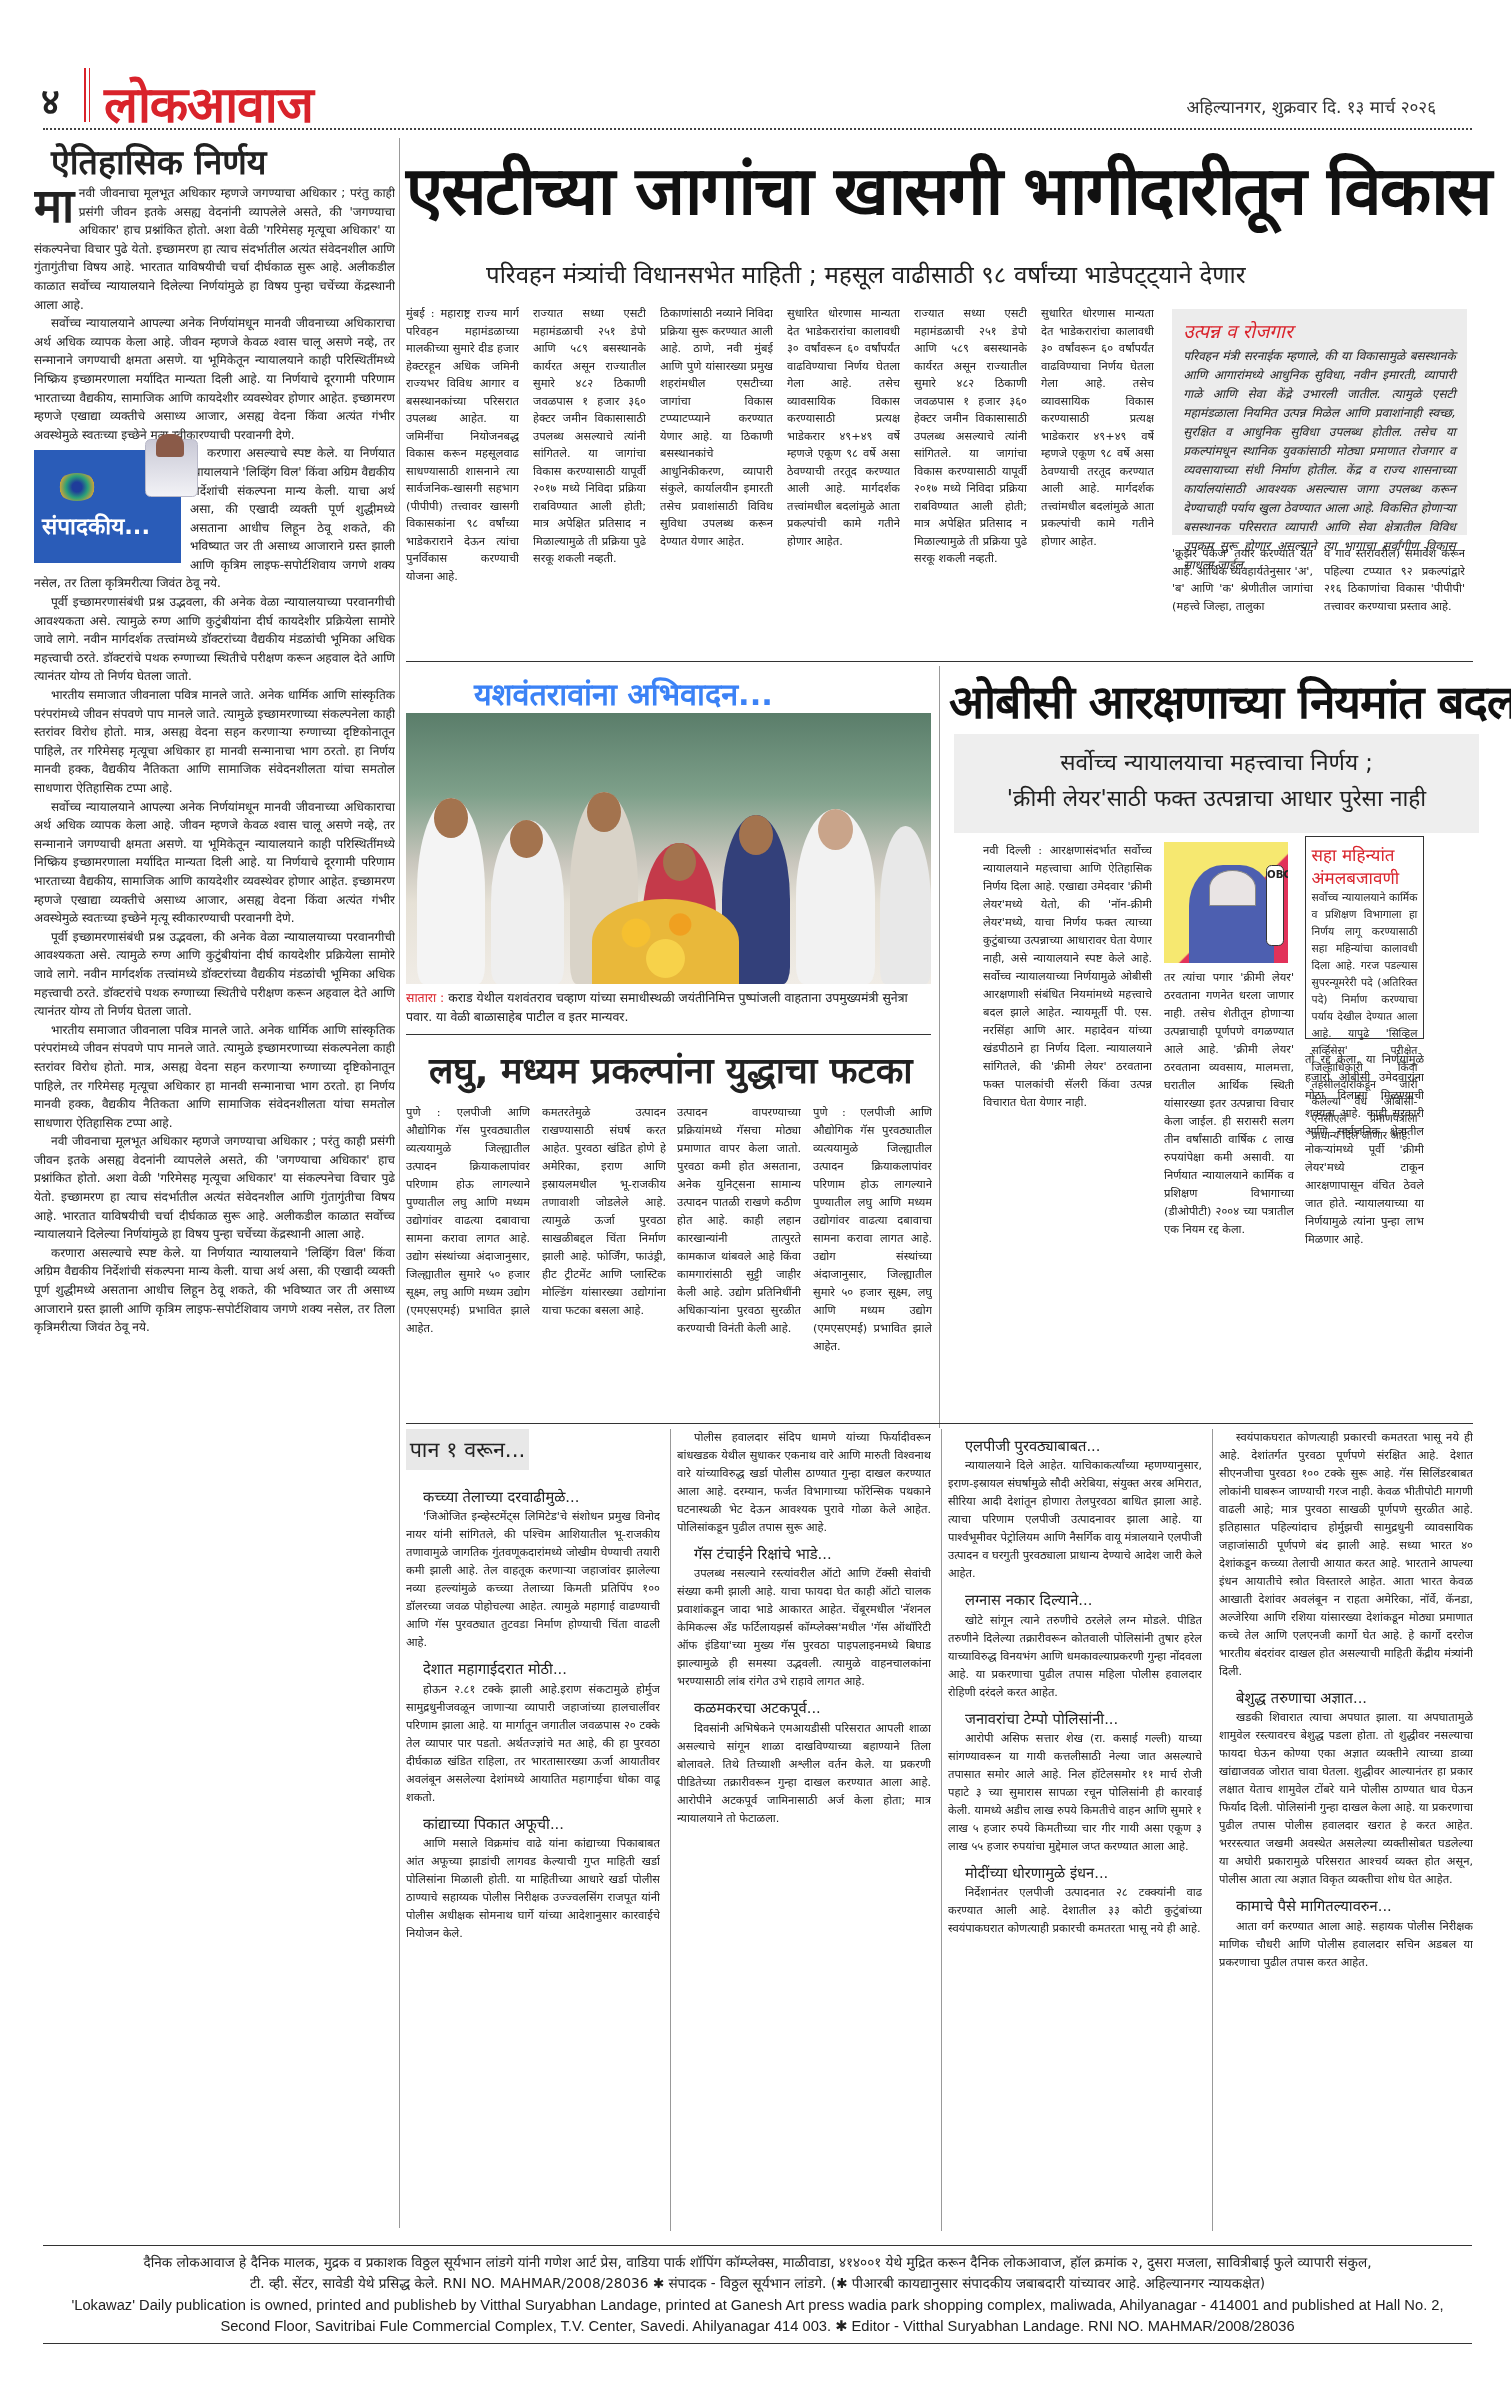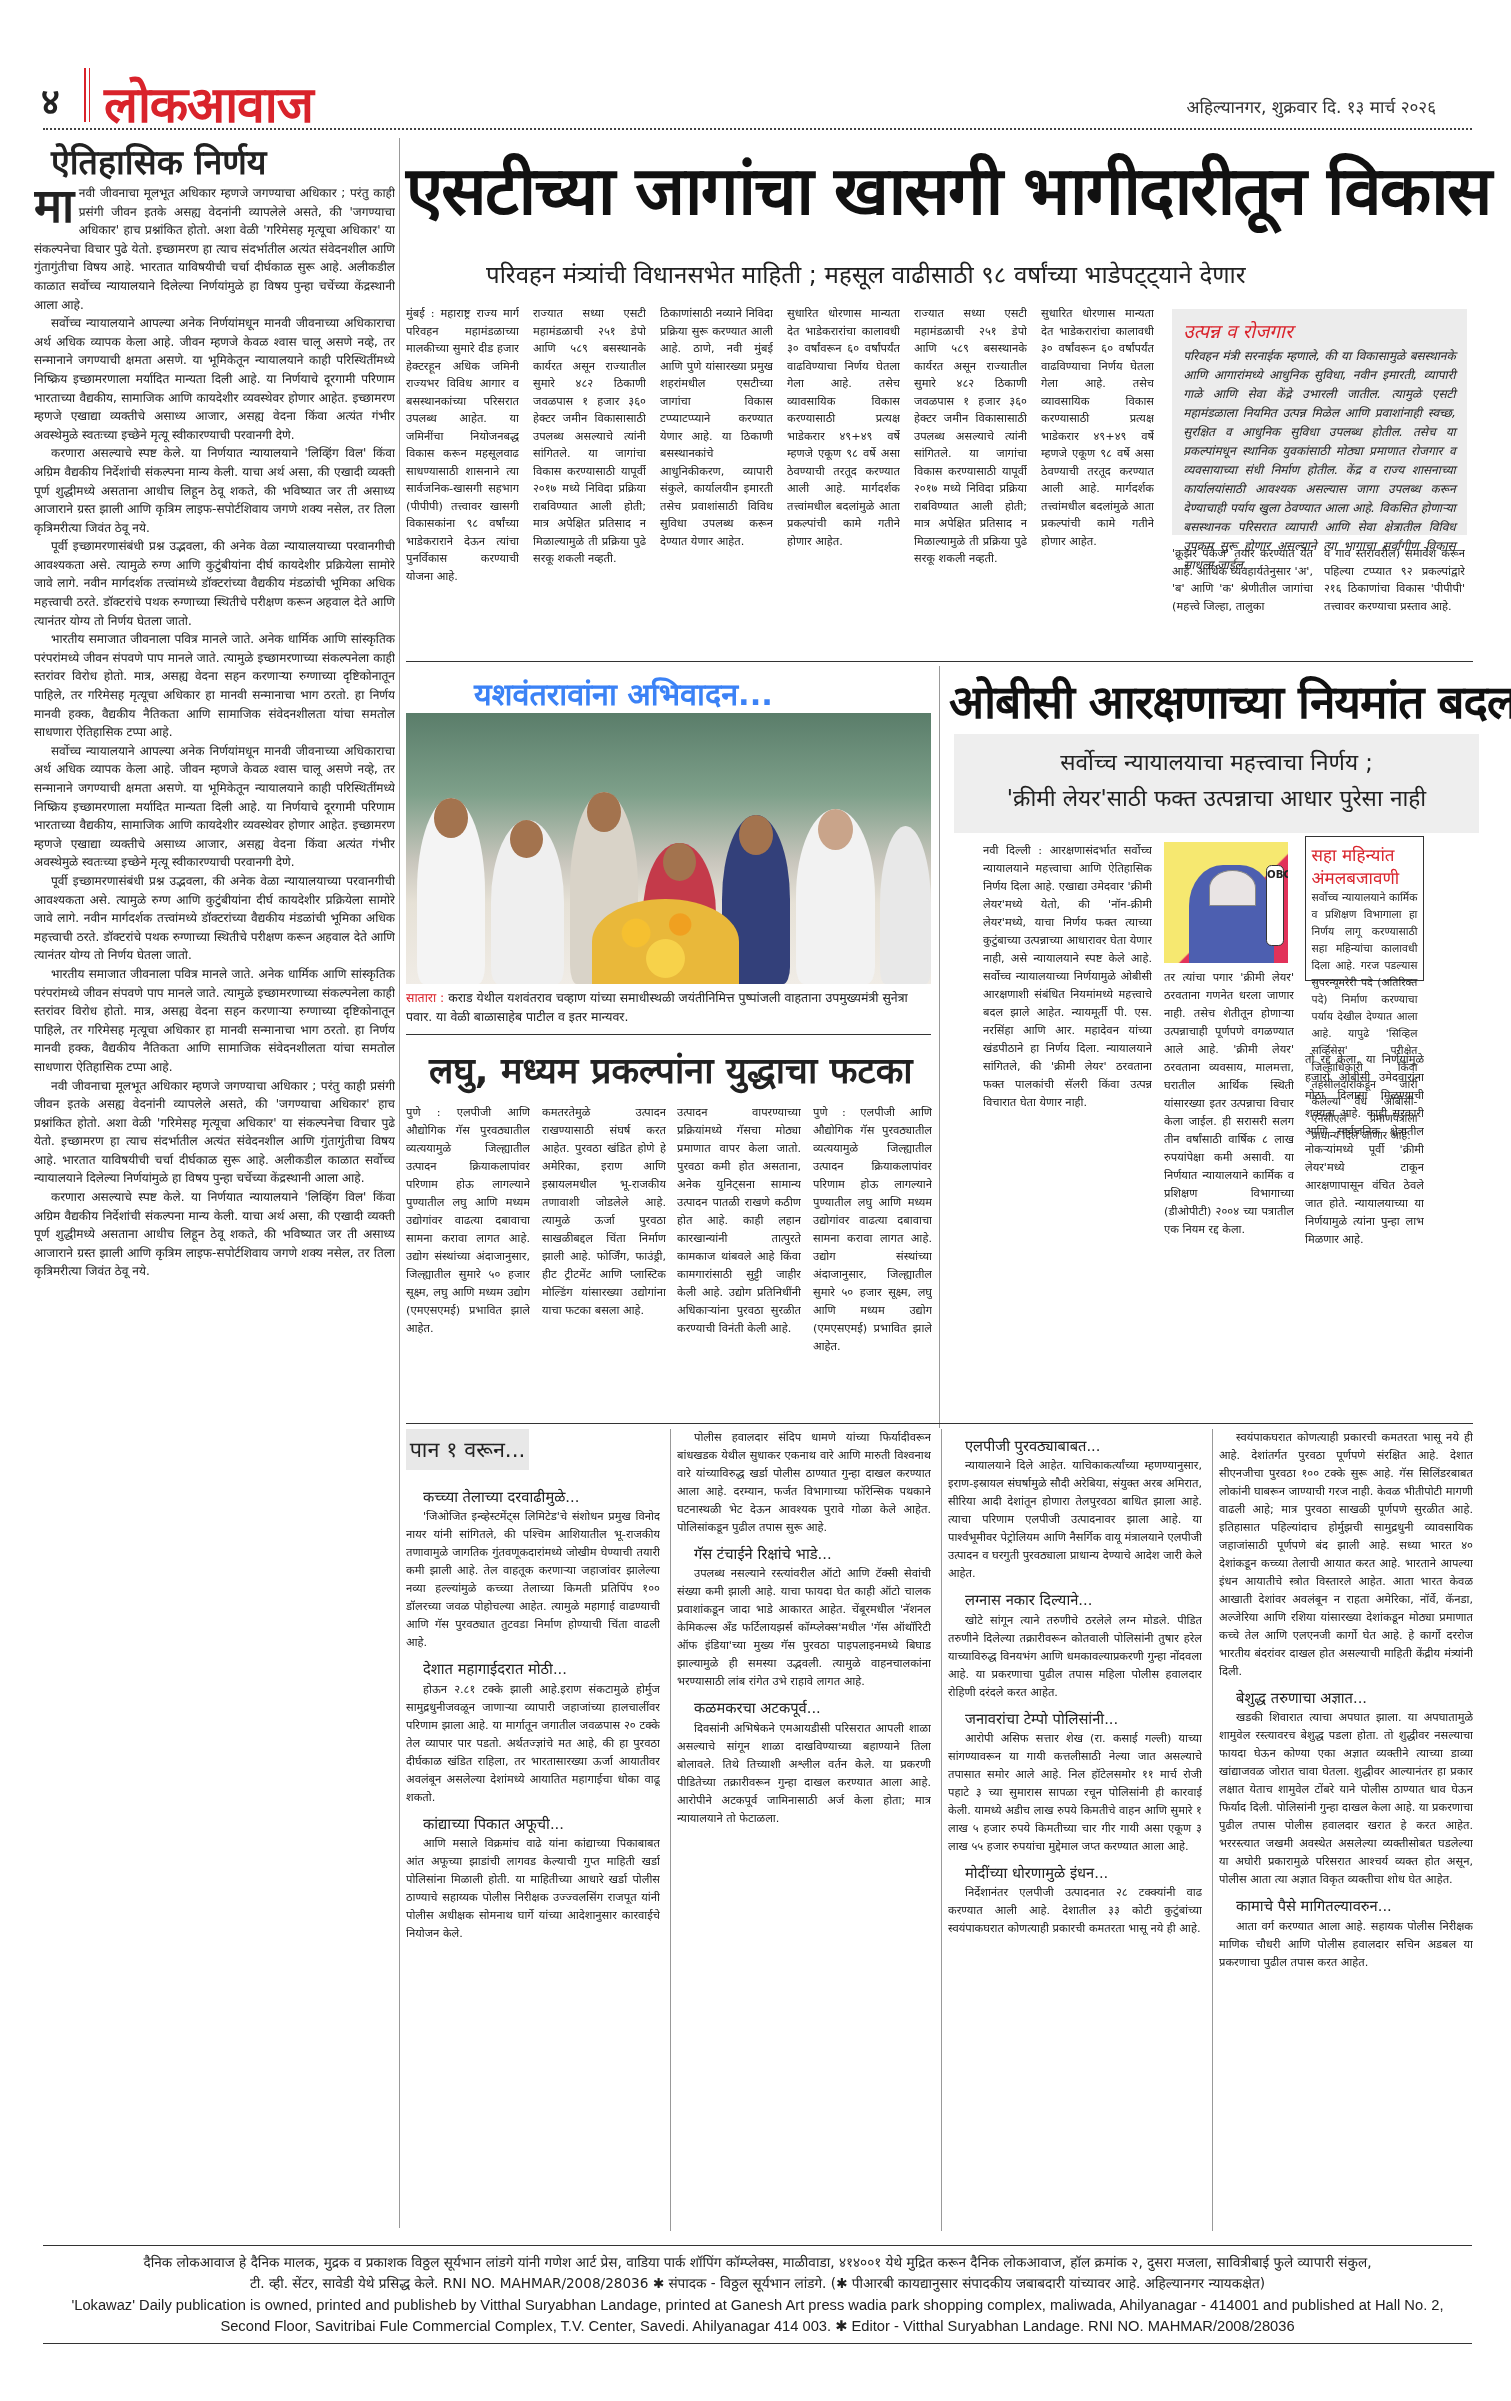--- a/index.html
+++ b/index.html
@@ -47,21 +47,21 @@
   .sec2-cols .c{position:absolute;top:0;width:124px;height:339px;overflow:hidden;font-size:11.3px;line-height:18px;text-align:justify;}
   
   .obc-headline{left:949px;top:669px;font-size:46px;font-weight:bold;color:#111;white-space:nowrap;letter-spacing:-1.1px;}
   .obc-sub{left:954px;top:734px;width:525px;height:99px;background:#eeeeee;text-align:center;font-size:22.6px;line-height:36px;padding-top:10.2px;box-sizing:border-box;}
   .obc-cols{left:983px;top:842px;width:531px;height:599px;}
   .obc-cols .c{position:absolute;top:0;height:599px;overflow:hidden;font-size:11.3px;line-height:18px;text-align:justify;}
   .scales{position:absolute;left:181px;top:0;width:124px;height:121px;overflow:hidden;background:linear-gradient(135deg,#f6e870 0%,#f6e870 55%,#e2325a 56%,#e2325a 100%);}
   .robe{position:absolute;left:25.4px;top:22.6px;width:85px;height:102px;background:#4d5fb0;border-radius:40% 40% 0 0;}
   .dome{position:absolute;left:45px;top:28px;width:45px;height:34px;background:#e9e4e4;border-radius:50% 50% 0 0;border:1.1px solid #888;}
   .obc-stick{position:absolute;left:102px;top:22.6px;width:16px;height:79px;background:#fff;border:1.1px solid #333;border-radius:5.6px;font-size:10.2px;font-weight:bold;text-align:center;line-height:17px;color:#222;}
-  .sah-box{position:absolute;left:322px;top:-5.6px;width:119px;height:145px;border:1.1px solid #333;border-top-width:1.7px;padding:6.8px 5.6px;box-sizing:border-box;}
+  .sah-box{position:absolute;left:322px;top:-5.6px;width:119px;height:203px;border:1.1px solid #333;border-top-width:1.7px;padding:6.8px 5.6px;box-sizing:border-box;}
   .sah-box h4{margin:0;font-size:17px;font-weight:normal;color:#d9232b;line-height:22.6px;}
   .sah-box .t{font-size:10.7px;line-height:17px;text-align:justify;}
   
   .p1-box{left:406px;top:1429px;width:123px;height:41px;background:#e8e8e8;font-size:21.5px;text-align:center;line-height:41px;color:#222;}
   .bottom-cols{left:406px;top:1429px;width:1067px;height:802px;}
   .bottom-cols .c{position:absolute;top:0;width:254px;height:802px;overflow:hidden;font-size:11.3px;line-height:18px;text-align:justify;}
   .bottom-cols .c .sh{font-size:14.7px;margin:8px 0 2.3px 17px;}
   .footer{left:43px;top:2245px;width:1429px;border-top:1.7px solid #333;border-bottom:1.7px solid #333;padding:5.6px 0;text-align:center;}
   .footer .l{font-size:13.6px;line-height:21.5px;color:#222;}
   .footer .en{font-family:Liberation Sans, sans-serif;font-size:14.7px;line-height:21.5px;}
@@ -74,20 +74,25 @@
 <div class="abs masthead-bar2"></div>
 <div class="abs masthead-logo">लोकआवाज</div>
 <div class="abs dateline">अहिल्यानगर, शुक्रवार दि. १३ मार्च २०२६</div>
 <div class="abs rule-dotted"></div>
 
 <div class="abs left-title">ऐतिहासिक निर्णय</div>
 <div class="abs left-col body-text">
   <span class="dropcap">मा</span>
   <span>नवी जीवनाचा मूलभूत अधिकार म्हणजे जगण्याचा अधिकार ; परंतु काही प्रसंगी जीवन इतके असह्य वेदनांनी व्यापलेले असते, की 'जगण्याचा अधिकार' हाच प्रश्नांकित होतो. अशा वेळी 'गरिमेसह मृत्यूचा अधिकार' या संकल्पनेचा विचार पुढे येतो. इच्छामरण हा त्याच संदर्भातील अत्यंत संवेदनशील आणि गुंतागुंतीचा विषय आहे. भारतात याविषयीची चर्चा दीर्घकाळ सुरू आहे. अलीकडील काळात सर्वोच्च न्यायालयाने दिलेल्या निर्णयांमुळे हा विषय पुन्हा चर्चेच्या केंद्रस्थानी आला आहे.</span>
   <p>सर्वोच्च न्यायालयाने आपल्या अनेक निर्णयांमधून मानवी जीवनाच्या अधिकाराचा अर्थ अधिक व्यापक केला आहे. जीवन म्हणजे केवळ श्वास चालू असणे नव्हे, तर सन्मानाने जगण्याची क्षमता असणे. या भूमिकेतून न्यायालयाने काही परिस्थितींमध्ये निष्क्रिय इच्छामरणाला मर्यादित मान्यता दिली आहे. या निर्णयाचे दूरगामी परिणाम भारताच्या वैद्यकीय, सामाजिक आणि कायदेशीर व्यवस्थेवर होणार आहेत. इच्छामरण म्हणजे एखाद्या व्यक्तीचे असाध्य आजार, असह्य वेदना किंवा अत्यंत गंभीर अवस्थेमुळे स्वतःच्या इच्छेने मृत्यू स्वीकारण्याची परवानगी देणे.</p>
+  <div class="editorial-box">
+    <div class="feather"></div>
+    <div class="inkpot"></div>
+    <div class="label">संपादकीय...</div>
+  </div>
   <p>करणारा असल्याचे स्पष्ट केले. या निर्णयात न्यायालयाने 'लिव्हिंग विल' किंवा अग्रिम वैद्यकीय निर्देशांची संकल्पना मान्य केली. याचा अर्थ असा, की एखादी व्यक्ती पूर्ण शुद्धीमध्ये असताना आधीच लिहून ठेवू शकते, की भविष्यात जर ती असाध्य आजाराने ग्रस्त झाली आणि कृत्रिम लाइफ-सपोर्टशिवाय जगणे शक्य नसेल, तर तिला कृत्रिमरीत्या जिवंत ठेवू नये.</p>
   <p>पूर्वी इच्छामरणासंबंधी प्रश्न उद्भवला, की अनेक वेळा न्यायालयाच्या परवानगीची आवश्यकता असे. त्यामुळे रुग्ण आणि कुटुंबीयांना दीर्घ कायदेशीर प्रक्रियेला सामोरे जावे लागे. नवीन मार्गदर्शक तत्त्वांमध्ये डॉक्टरांच्या वैद्यकीय मंडळांची भूमिका अधिक महत्त्वाची ठरते. डॉक्टरांचे पथक रुग्णाच्या स्थितीचे परीक्षण करून अहवाल देते आणि त्यानंतर योग्य तो निर्णय घेतला जातो.</p>
   <p>भारतीय समाजात जीवनाला पवित्र मानले जाते. अनेक धार्मिक आणि सांस्कृतिक परंपरांमध्ये जीवन संपवणे पाप मानले जाते. त्यामुळे इच्छामरणाच्या संकल्पनेला काही स्तरांवर विरोध होतो. मात्र, असह्य वेदना सहन करणाऱ्या रुग्णाच्या दृष्टिकोनातून पाहिले, तर गरिमेसह मृत्यूचा अधिकार हा मानवी सन्मानाचा भाग ठरतो. हा निर्णय मानवी हक्क, वैद्यकीय नैतिकता आणि सामाजिक संवेदनशीलता यांचा समतोल साधणारा ऐतिहासिक टप्पा आहे.</p>
   <p>सर्वोच्च न्यायालयाने आपल्या अनेक निर्णयांमधून मानवी जीवनाच्या अधिकाराचा अर्थ अधिक व्यापक केला आहे. जीवन म्हणजे केवळ श्वास चालू असणे नव्हे, तर सन्मानाने जगण्याची क्षमता असणे. या भूमिकेतून न्यायालयाने काही परिस्थितींमध्ये निष्क्रिय इच्छामरणाला मर्यादित मान्यता दिली आहे. या निर्णयाचे दूरगामी परिणाम भारताच्या वैद्यकीय, सामाजिक आणि कायदेशीर व्यवस्थेवर होणार आहेत. इच्छामरण म्हणजे एखाद्या व्यक्तीचे असाध्य आजार, असह्य वेदना किंवा अत्यंत गंभीर अवस्थेमुळे स्वतःच्या इच्छेने मृत्यू स्वीकारण्याची परवानगी देणे.</p>
   <p>पूर्वी इच्छामरणासंबंधी प्रश्न उद्भवला, की अनेक वेळा न्यायालयाच्या परवानगीची आवश्यकता असे. त्यामुळे रुग्ण आणि कुटुंबीयांना दीर्घ कायदेशीर प्रक्रियेला सामोरे जावे लागे. नवीन मार्गदर्शक तत्त्वांमध्ये डॉक्टरांच्या वैद्यकीय मंडळांची भूमिका अधिक महत्त्वाची ठरते. डॉक्टरांचे पथक रुग्णाच्या स्थितीचे परीक्षण करून अहवाल देते आणि त्यानंतर योग्य तो निर्णय घेतला जातो.</p>
   <p>भारतीय समाजात जीवनाला पवित्र मानले जाते. अनेक धार्मिक आणि सांस्कृतिक परंपरांमध्ये जीवन संपवणे पाप मानले जाते. त्यामुळे इच्छामरणाच्या संकल्पनेला काही स्तरांवर विरोध होतो. मात्र, असह्य वेदना सहन करणाऱ्या रुग्णाच्या दृष्टिकोनातून पाहिले, तर गरिमेसह मृत्यूचा अधिकार हा मानवी सन्मानाचा भाग ठरतो. हा निर्णय मानवी हक्क, वैद्यकीय नैतिकता आणि सामाजिक संवेदनशीलता यांचा समतोल साधणारा ऐतिहासिक टप्पा आहे.</p>
   <p>नवी जीवनाचा मूलभूत अधिकार म्हणजे जगण्याचा अधिकार ; परंतु काही प्रसंगी जीवन इतके असह्य वेदनांनी व्यापलेले असते, की 'जगण्याचा अधिकार' हाच प्रश्नांकित होतो. अशा वेळी 'गरिमेसह मृत्यूचा अधिकार' या संकल्पनेचा विचार पुढे येतो. इच्छामरण हा त्याच संदर्भातील अत्यंत संवेदनशील आणि गुंतागुंतीचा विषय आहे. भारतात याविषयीची चर्चा दीर्घकाळ सुरू आहे. अलीकडील काळात सर्वोच्च न्यायालयाने दिलेल्या निर्णयांमुळे हा विषय पुन्हा चर्चेच्या केंद्रस्थानी आला आहे.</p>
   <p>करणारा असल्याचे स्पष्ट केले. या निर्णयात न्यायालयाने 'लिव्हिंग विल' किंवा अग्रिम वैद्यकीय निर्देशांची संकल्पना मान्य केली. याचा अर्थ असा, की एखादी व्यक्ती पूर्ण शुद्धीमध्ये असताना आधीच लिहून ठेवू शकते, की भविष्यात जर ती असाध्य आजाराने ग्रस्त झाली आणि कृत्रिम लाइफ-सपोर्टशिवाय जगणे शक्य नसेल, तर तिला कृत्रिमरीत्या जिवंत ठेवू नये.</p>
 </div>
 <div class="abs col-rule" style="left:399px;top:138px;height:2090px;"></div>

